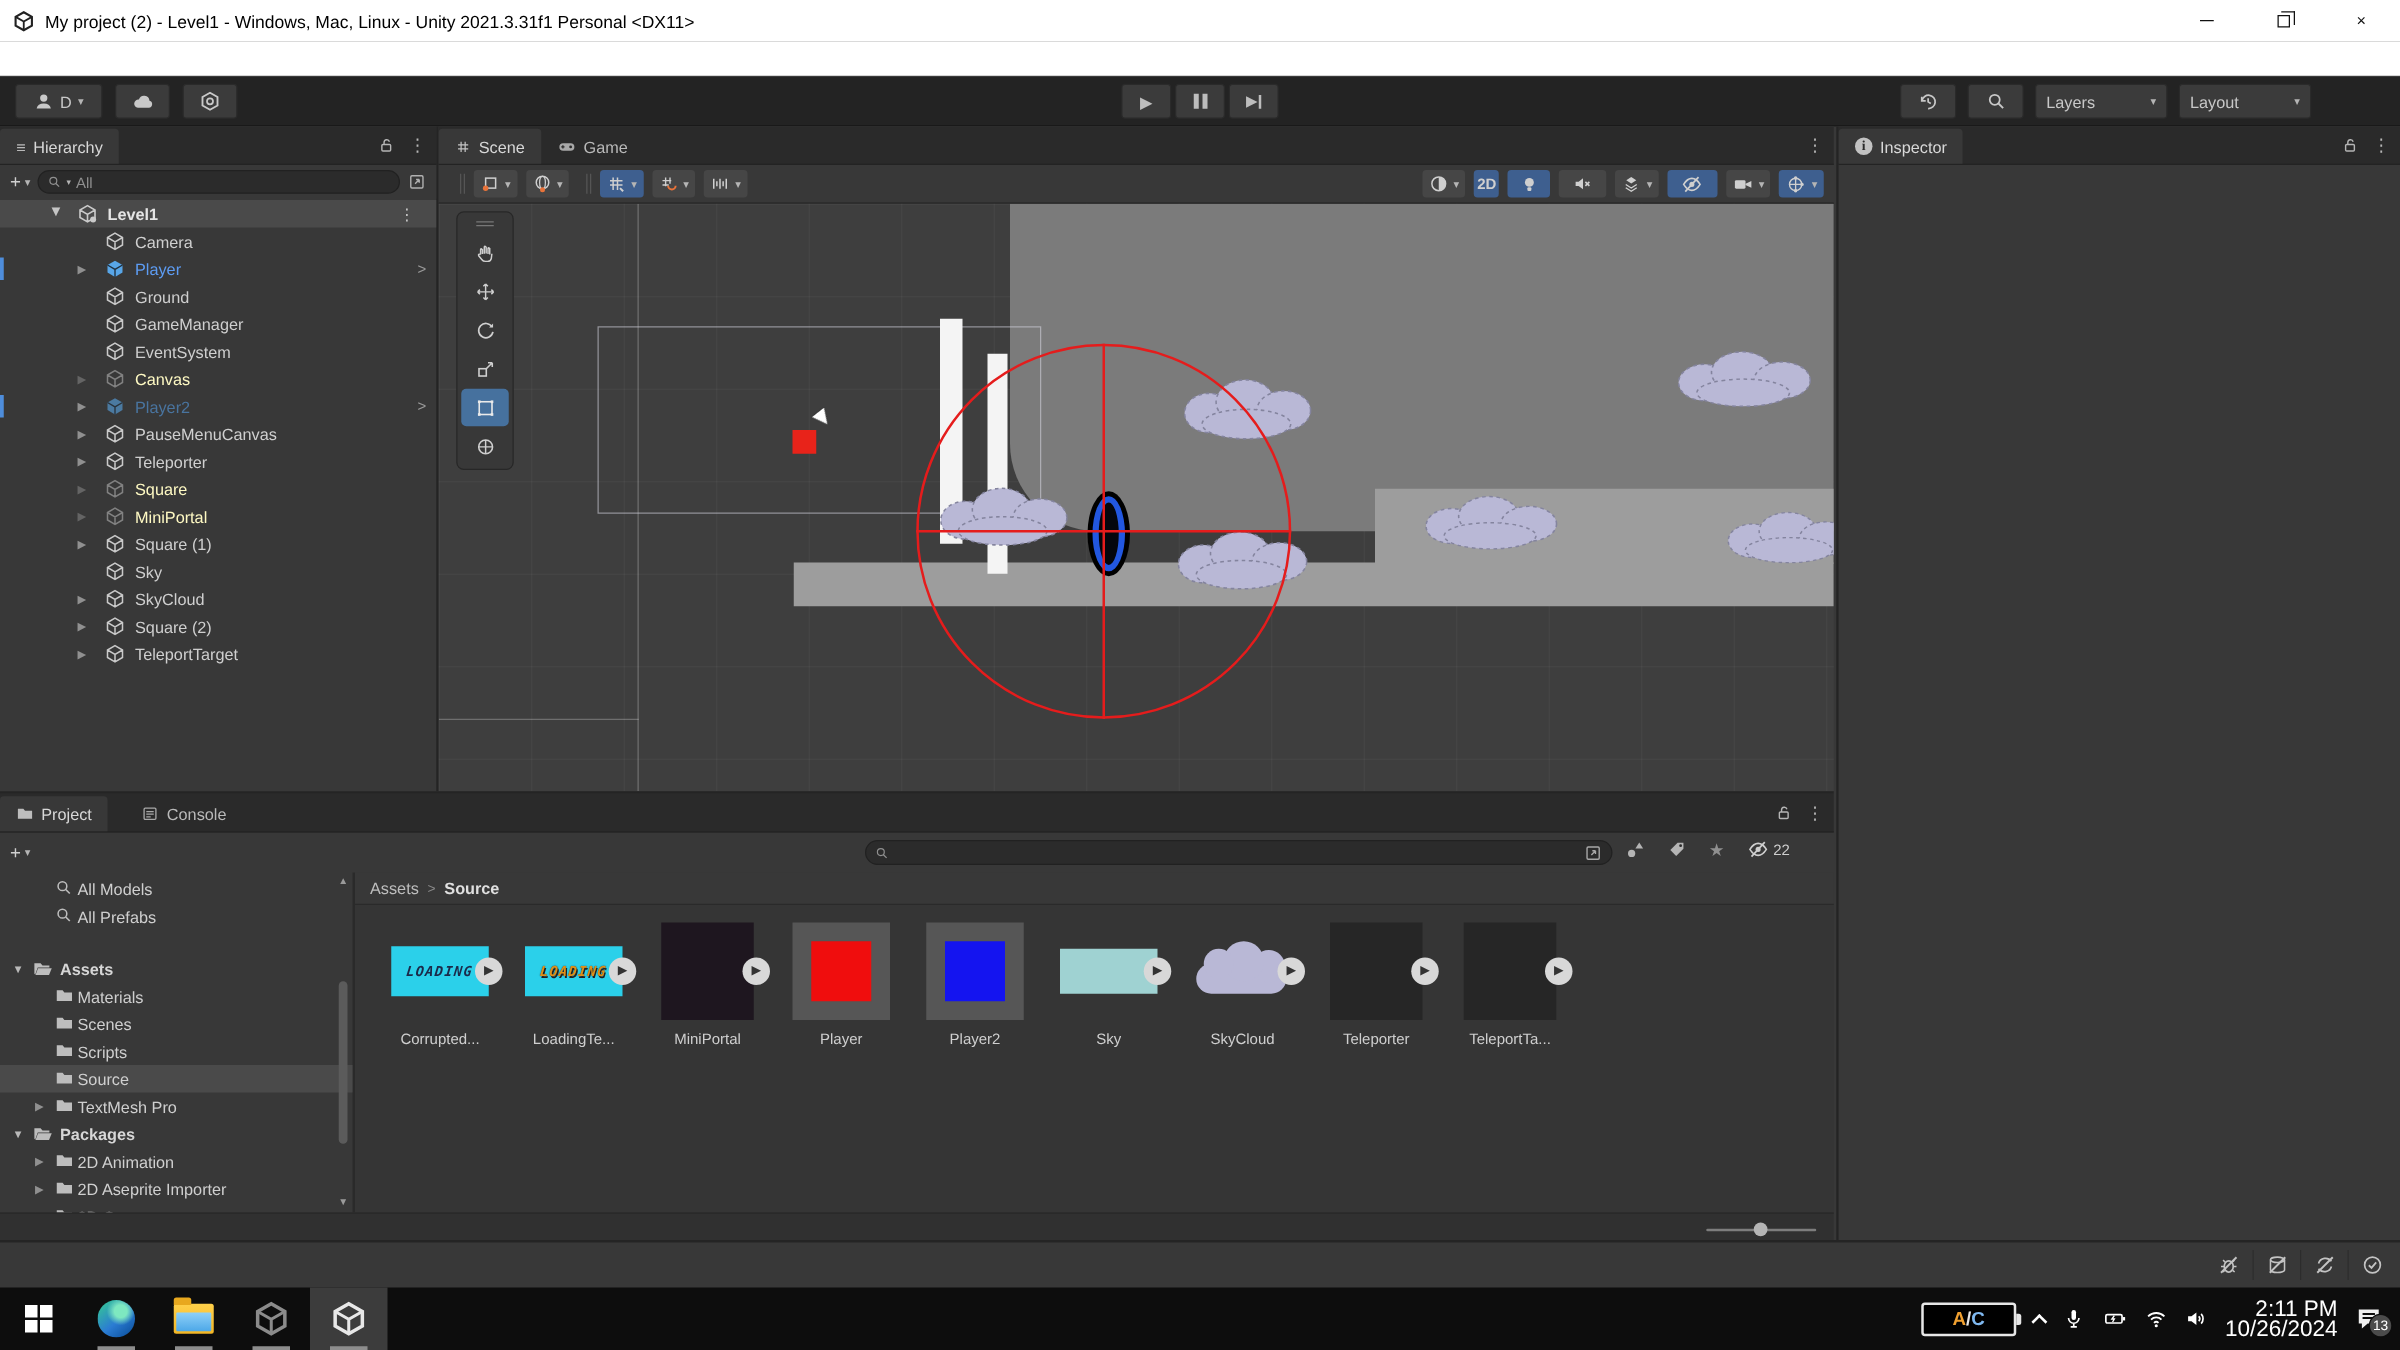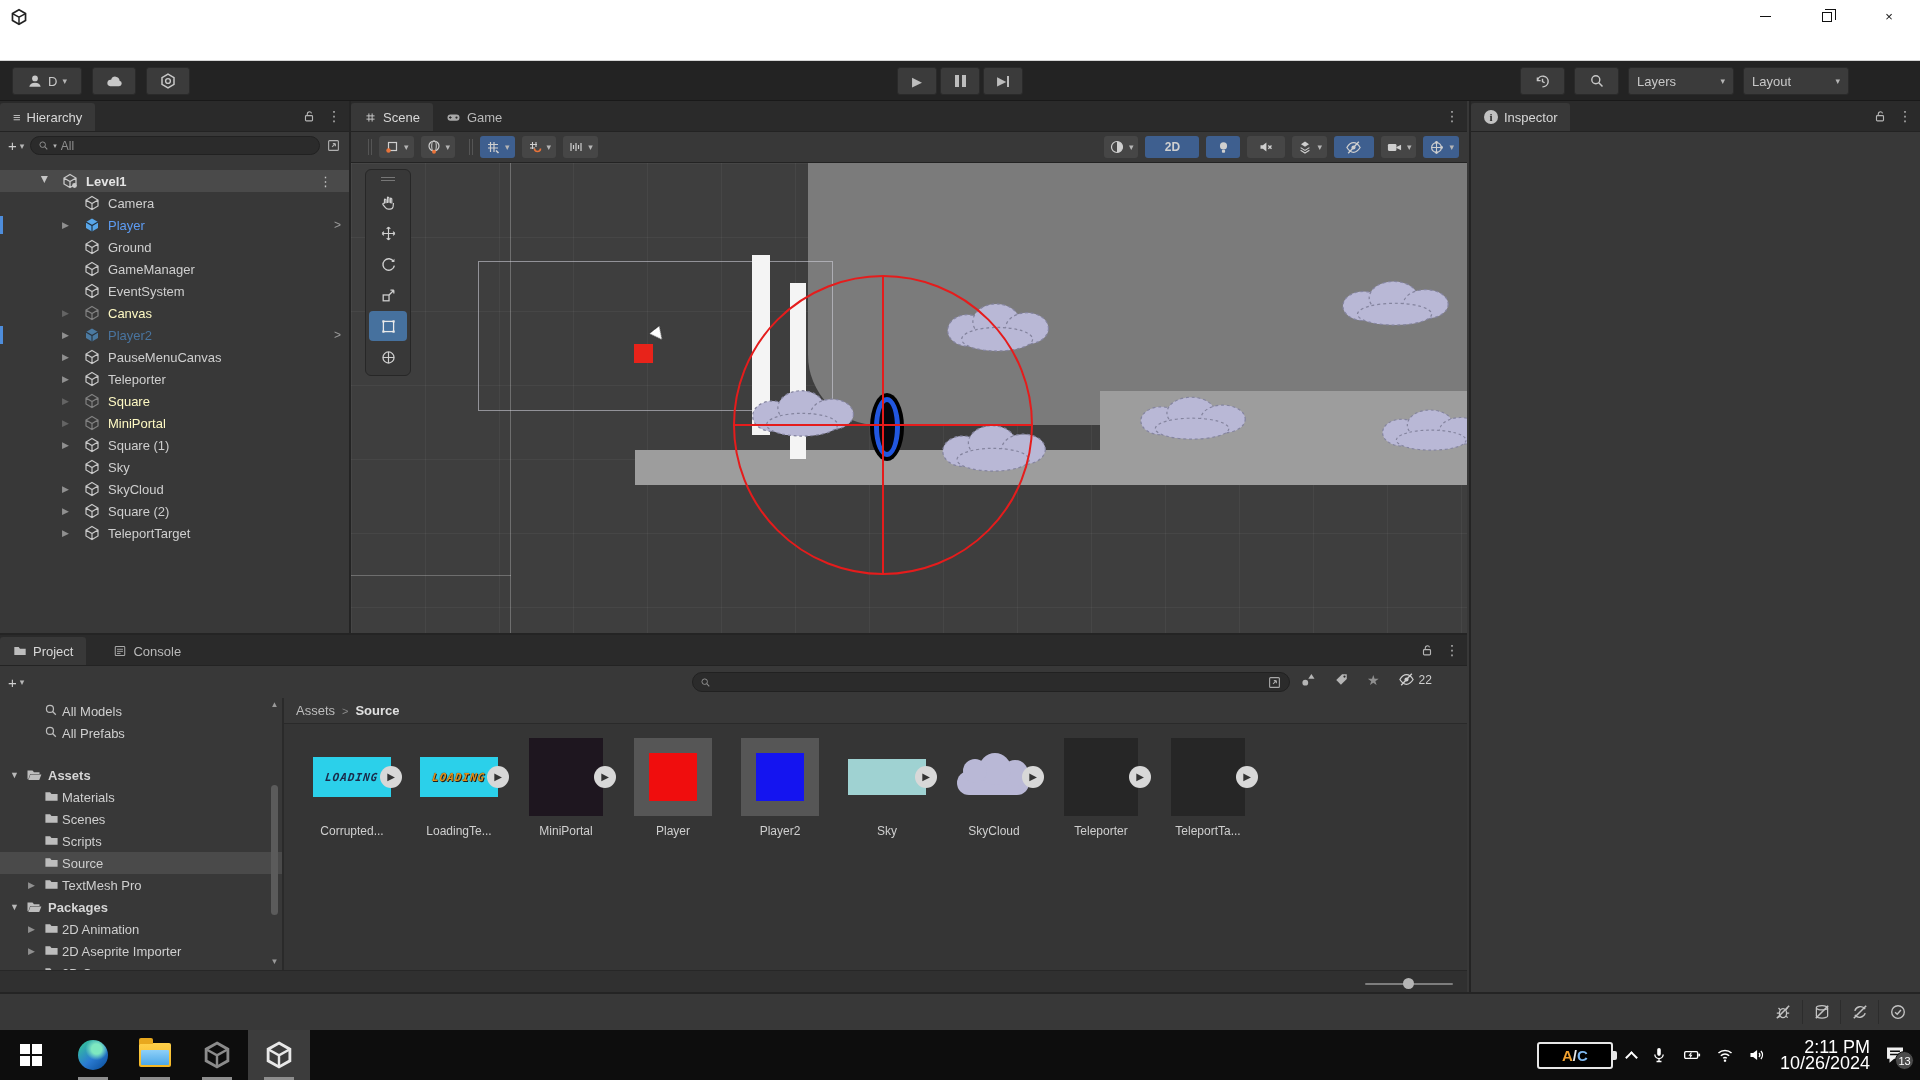--- a/index.html
+++ b/index.html
@@ -46,21 +46,21 @@
   .tab-icons{position:absolute;right:8px;top:7px;display:flex;gap:11px;align-items:center;color:#b5b5b5;}
   .kebab{color:#b5b5b5;font-size:14px;}
   svg.ic{display:block;}
 
   
   .hierarchy{position:absolute;left:0;top:101px;width:351px;height:532px;background:#383838;border-right:2px solid #242424;}
   .searchrow{height:27px;display:flex;align-items:center;padding:0 8px;gap:6px;background:#383838;}
   .plusbtn{display:flex;align-items:center;gap:3px;color:#cfcfcf;font-size:15px;}
   .sfield{flex:1;height:19px;background:#2b2b2b;border:1px solid #212121;border-radius:10px;
     display:flex;align-items:center;padding:0 7px;gap:4px;color:#8f8f8f;font-size:12px;}
-  .htree{position:relative;margin-top:11px;}
+  .htree{position:relative;margin-top:1px;}
   .h-row{position:relative;height:22px;display:flex;align-items:center;font-size:13px;color:#cfcfcf;}
   .h-row .leftbar{display:none;position:absolute;left:0;top:2px;width:3px;height:18px;background:#4e8ddb;}
   .h-row.has-leftbar .leftbar{display:block;}
   .h-row .arrow{position:absolute;left:62px;width:10px;color:#909090;font-size:9px;visibility:hidden;}
   .h-row.expandable .arrow{visibility:visible;}
   .h-row .hicon{position:absolute;left:84px;width:16px;height:16px;color:#c9c9c9;}
   .h-row .hlabel{position:absolute;left:108px;white-space:nowrap;}
   .h-row .chev{position:absolute;right:8px;color:#9a9a9a;font-size:12px;display:none;}
   .h-row.has-chevron .chev{display:block;}
   .h-row .rowkebab{position:absolute;right:17px;display:none;color:#c5c5c5;}
@@ -416,20 +416,21 @@
       </symbol>
   </defs>
 </svg>
 
 <div class="screen">
 
   <div class="titlebar">
     <svg class="ic ulogo" viewBox="0 0 16 16" style="color:#222">
         <use href="#i-unity-cube"></use>
       </svg>
+    <span>My project (2) - Level1 - Windows, Mac, Linux - Unity 2021.3.31f1 Personal &lt;DX11&gt;</span>
     <div class="win-controls">
       <div class="win-btn">
           <span class="min-glyph"></span>
         </div>
       <div class="win-btn">
           <span class="restore-glyph"></span>
         </div>
       <div class="win-btn">
           <span>×</span>
         </div>
@@ -793,21 +794,21 @@
           </svg>
         <span class="caret">▾</span>
       </div>
       <div class="stb-right">
         <div class="sbtn">
           <svg class="ic" width="16" height="16">
               <use href="#i-sphere-half"></use>
             </svg>
           <span class="caret">▾</span>
         </div>
-        <div class="sbtn blue" style="width:54px;justify-content:center;font-weight:bold">
+        <div class="sbtn blue" style="width:20px;justify-content:center;font-weight:bold">
           <span>2D</span>
         </div>
         <div class="sbtn blue" style="width:34px;justify-content:center">
           <svg class="ic" width="15" height="15">
               <use href="#i-bulb"></use>
             </svg>
         </div>
         <div class="sbtn" style="width:38px;justify-content:center">
           <svg class="ic" width="16" height="16">
               <use href="#i-speaker-x"></use>

